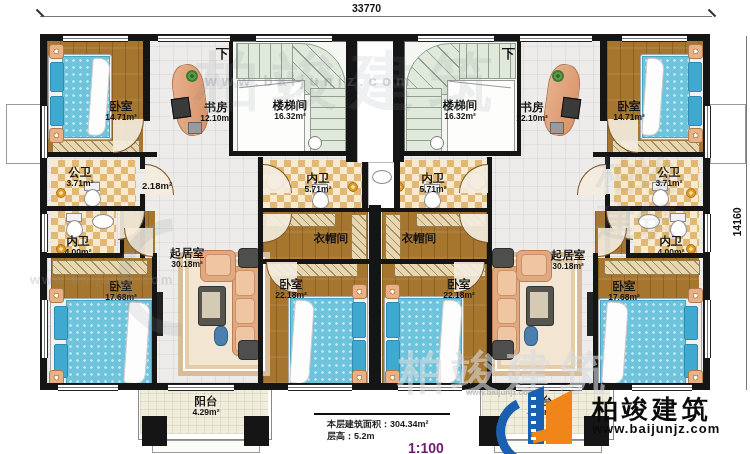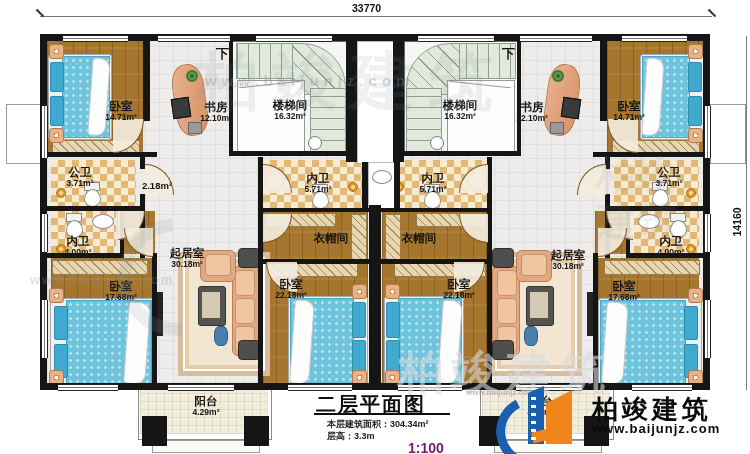--- a/index.html
+++ b/index.html
@@ -438,28 +438,27 @@
   </div>
 
   <div class="wm" style="left:195px;top:38px;font-size:64px;letter-spacing:14px;color:rgba(125,138,148,.13)">柏竣建筑</div>
   <div class="wm" style="left:205px;top:72px;font-size:15px;letter-spacing:5px;color:rgba(125,138,148,.33)">www.baijunjz.com</div>
   <div class="wm" style="left:398px;top:342px;font-size:46px;letter-spacing:8px;color:rgba(215,218,222,.6)">柏竣建筑</div>
   <div class="wm" style="left:466px;top:388px;font-size:8px;color:rgba(150,150,150,.55)">www.baijunjz.com</div>
   <div class="wm" style="left:30px;top:272px;font-size:13px;letter-spacing:2px;color:rgba(135,145,155,.28)">www.baijunjz.com</div>
   <div class="wm" style="left:596px;top:152px;font-size:40px;width:110px;white-space:normal;line-height:1.15;color:rgba(130,140,150,.12)">柏竣建筑</div>
   <div class="ring" style="left:118px;top:218px;width:92px;height:92px;border:13px solid rgba(130,140,150,.14);border-top-color:transparent;border-right-color:transparent;transform:rotate(40deg)"></div>
 
-  <div class="tb-title" style="left:316px;top:391px">二层平面图</div>
   <div class="tb-scale" style="left:408px;top:396px">1:100</div>
   <div class="tb-rule" style="left:314px;top:413px;width:136px"></div>
   <div class="tb-line" style="left:327px;top:418px">
     <span>本层建筑面积：</span><span>304.34m²</span>
   </div>
   <div class="tb-line" style="left:327px;top:430px">
-    <span>层高：</span><span>3.3m</span>
+    <span>层高：</span><span>5.2m</span>
   </div>
 
   <div class="swoosh" style="left:496px;top:396px"></div>
   <div class="bldg-blue" style="left:528px;top:386px;width:16px;height:58px"></div>
   <div class="bldg-win" style="left:531px;top:394px;width:5px;height:46px"></div>
   <div class="bldg-orange" style="left:546px;top:390px;width:26px;height:54px"></div>
   <div class="abs" style="left:532px;top:430px;width:22px;height:11px;background:#f08519;transform:rotate(-14deg);z-index:12"></div>
   <div class="logo-name" style="left:592px;top:392px">柏竣建筑</div>
   <div class="logo-url" style="left:592px;top:421px">www.baijunjz.com</div>
 

